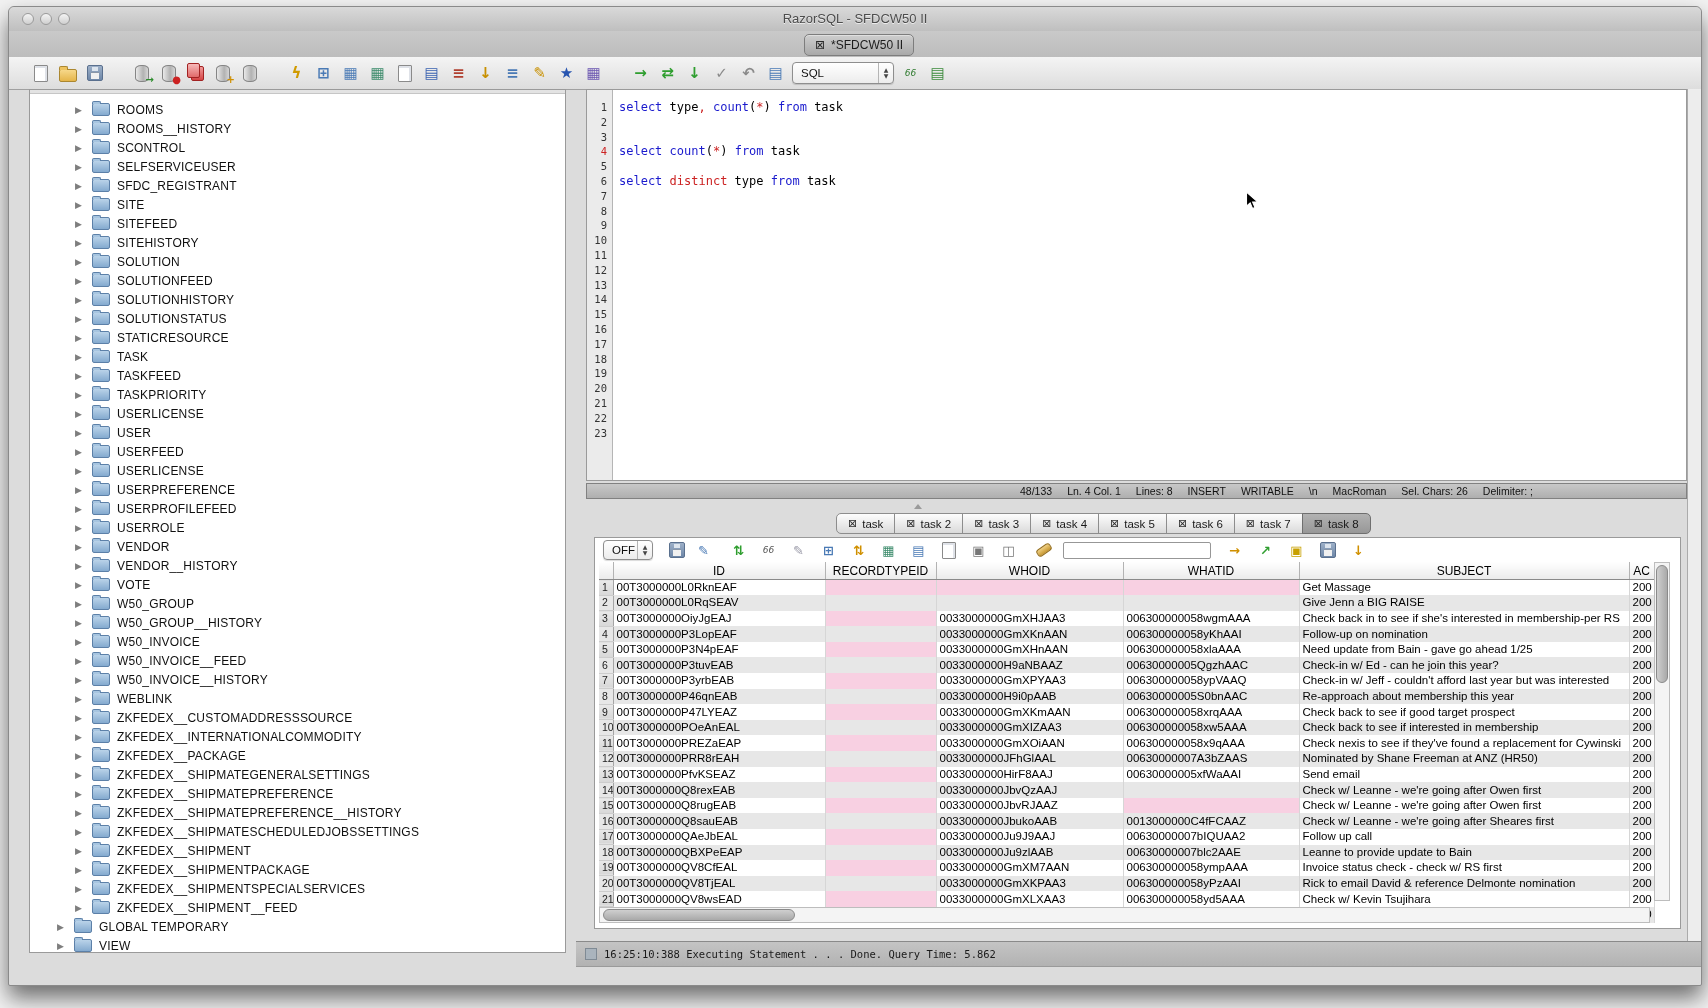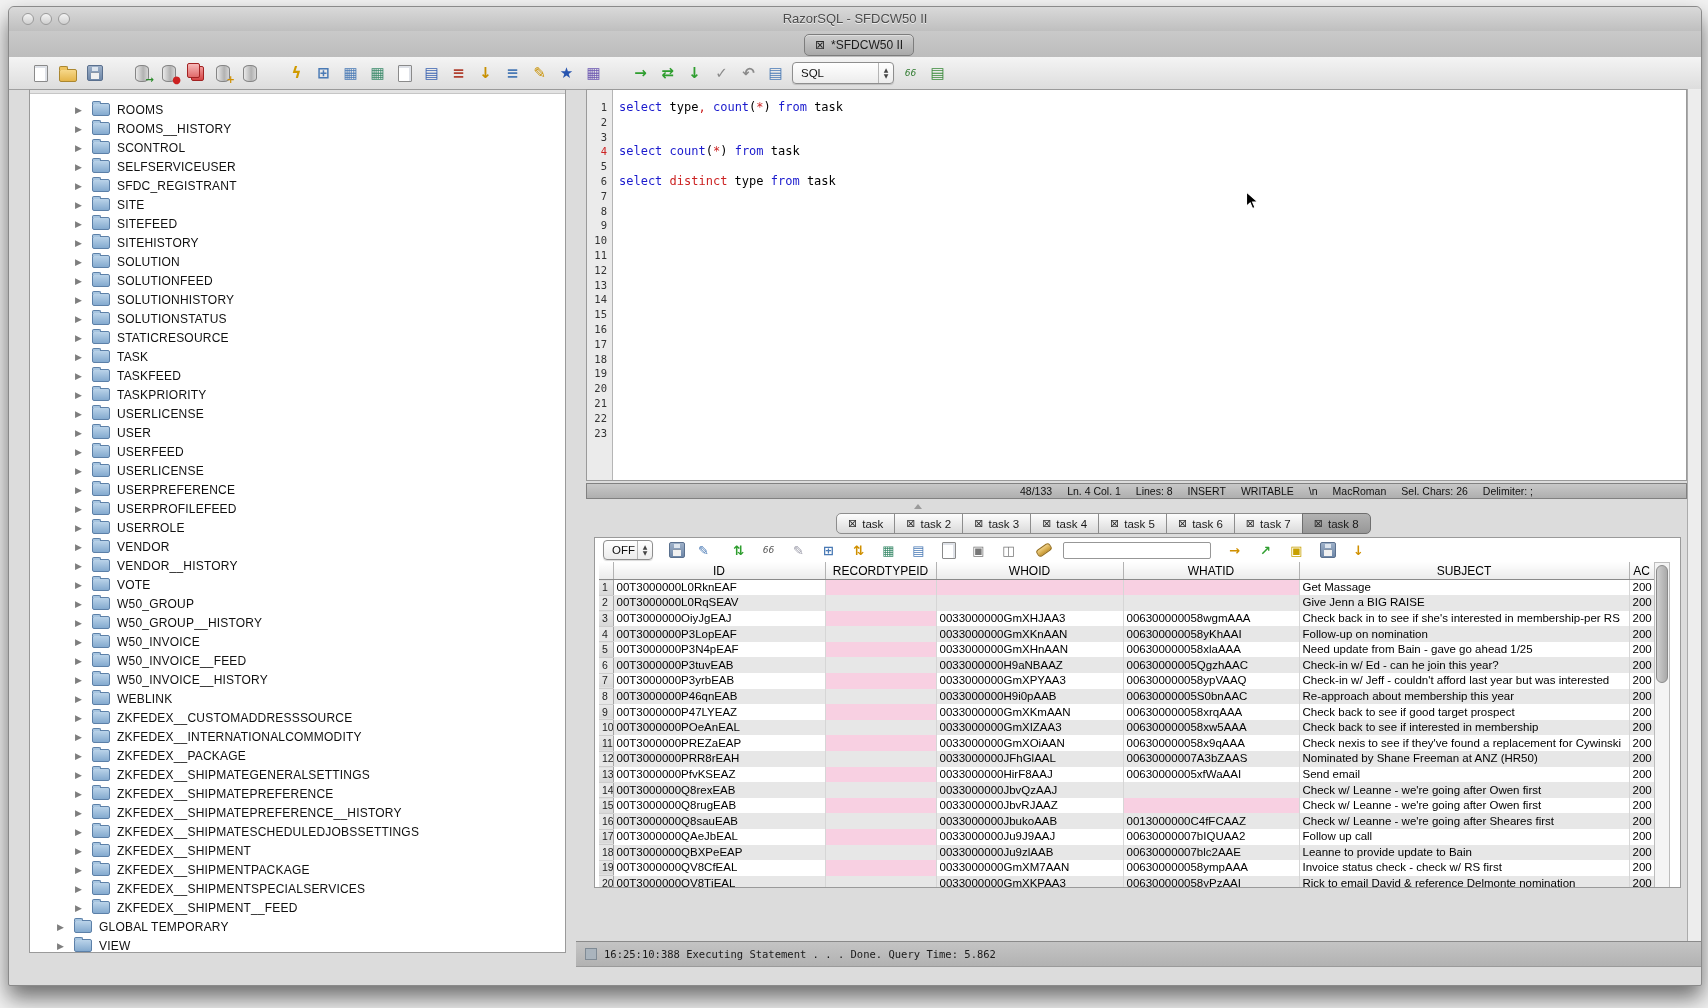--- a/index.html
+++ b/index.html
@@ -86,21 +86,21 @@
     border-right:4px solid transparent;border-bottom:5px solid #9a9a9a;}
   
   #rtabs{position:absolute;left:827px;top:506px;height:21px;display:flex;}
   .rtab{display:flex;align-items:center;gap:5px;padding:0 11px;font-size:11.5px;color:#1a1a1a;
     background:linear-gradient(#fdfdfd,#dadada);border:1px solid #8d8d8d;margin-left:-1px;}
   .rtab:first-child{border-radius:5px 0 0 5px;margin-left:0;}
   .rtab:last-child{border-radius:0 5px 5px 0;}
   .rtab.active{background:linear-gradient(#b2b2b2,#979797);border-color:#6f6f6f;}
   .rtab .closebox{font-size:11px;}
   
-  #results{position:absolute;left:585px;top:530px;width:1087px;height:351px;background:#fff;
+  #results{position:absolute;left:585px;top:530px;width:1087px;height:392px;background:#fff;
     border:1px solid #9a9a9a;box-sizing:border-box;overflow:hidden;}
   #res-toolbar{position:absolute;left:0;top:0;right:0;height:24px;display:flex;align-items:center;background:#fff;}
   #off-select{width:48px;height:18px;margin-left:8px;}
   #res-toolbar .ticon{width:19px;height:18px;font-size:13px;}
   #res-search{margin-left:10px;width:140px;height:15px;border:1px solid #979797;border-radius:2px;
     font-size:11px;padding:0 3px;background:#fff;}
   
   #grid{position:absolute;left:4px;top:24px;border-collapse:collapse;table-layout:fixed;width:1055px;}
   #grid th{height:17px;background:linear-gradient(#ffffff,#ebebeb);border-right:1px solid #b3b3b3;
     border-bottom:1px solid #8a8a8a;font-weight:normal;font-size:12px;color:#000;text-align:center;

